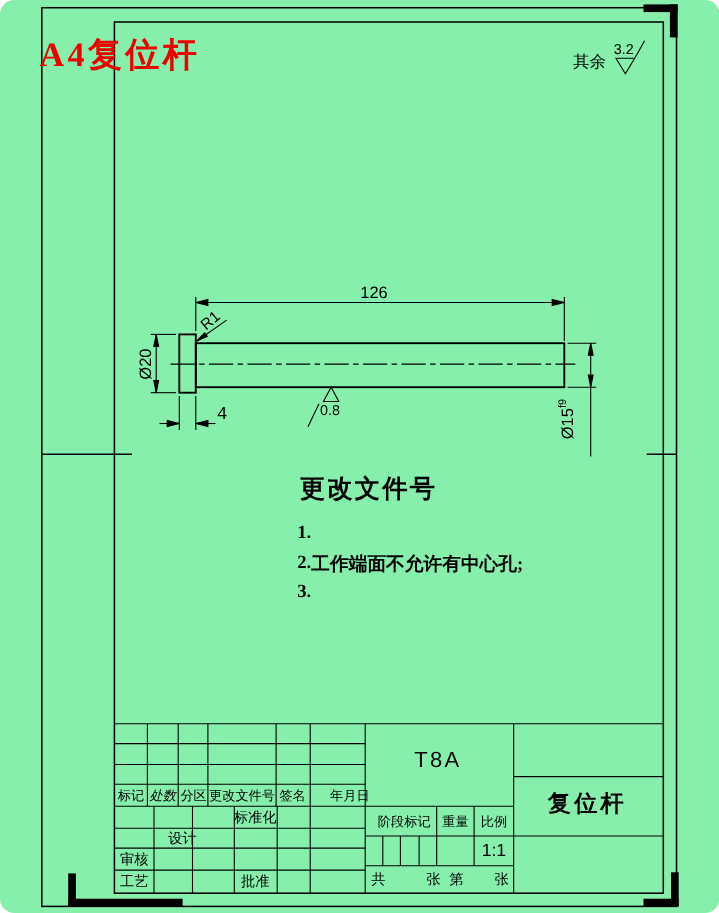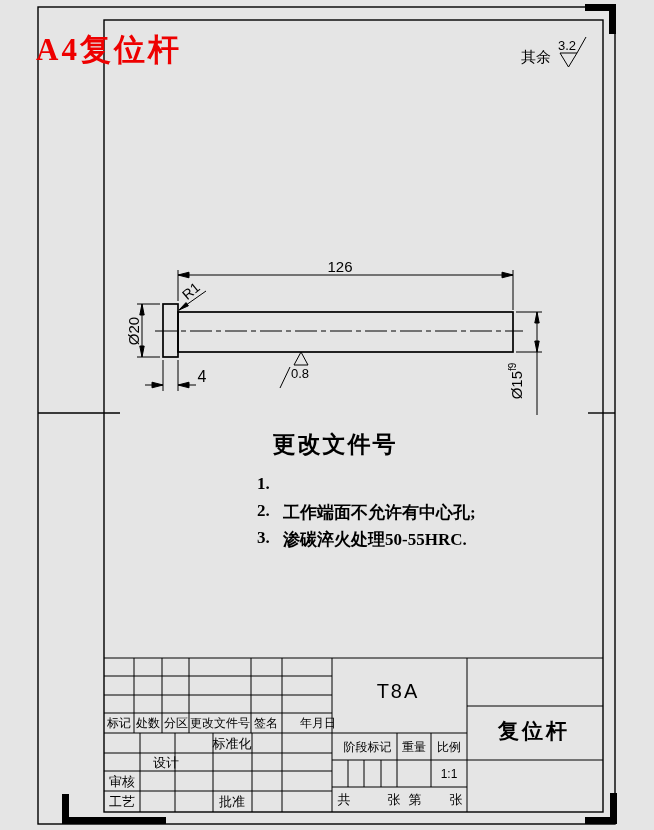--- a/index.html
+++ b/index.html
@@ -1,41 +1,41 @@
 <!DOCTYPE html>
 <html><head>
 <meta charset="utf-8">
 <style>
   html,body{margin:0;padding:0;background:#ffffff;}
-  #page{position:relative;width:654px;height:830px;background:#e5e5e5;overflow:hidden;
-        font-family:"Liberation Serif","DejaVu Serif",serif;color:#000;}
+  #page{position:relative;width:654px;height:830px;background:#86efac;overflow:hidden;
+        font-family:"Liberation Serif","DejaVu Serif",serif;color:#000;border-radius:13px;}
   svg{position:absolute;left:0;top:0;}
   .t{position:absolute;white-space:nowrap;color:#000;line-height:1;}
   .ctr{transform:translate(-50%,-50%);}
   .rot90{transform:translate(-50%,-50%) rotate(-90deg);}
   .dim{font-family:"Liberation Sans","DejaVu Sans",sans-serif;}
-  .cjk{font-family:"Liberation Serif","DejaVu Serif",serif;}
+  .cjk{font-family:"Liberation Serif","DejaVu Serif",serif;text-align:right;}
   .red-title{left:36px;top:34px;font-size:31px;color:#ee0000;letter-spacing:3px;font-weight:bold;}
   .qiyu{left:536px;top:57px;font-size:15px;}
   .r32{left:567px;top:45px;font-size:13px;}
   .d126{left:340px;top:266px;font-size:15px;}
   .dR1{left:191px;top:291px;font-size:14px;transform:translate(-50%,-50%) rotate(-40deg);}
   .d20{left:133px;top:331px;font-size:15px;}
   .d4{left:202px;top:377px;font-size:16px;}
   .d08{left:300px;top:373px;font-size:13px;}
   .d15{left:516px;top:381px;font-size:15px;}
   .d15 sup{font-size:10px;}
   .tr-title{left:335px;top:444px;font-size:23px;letter-spacing:2px;font-weight:bold;}
   .tr-item{position:absolute;left:257px;font-size:17px;font-weight:bold;display:flex;}
   .tr-item .no{width:26px;}
   .lbl{font-size:12px;}
   .lbl13{font-size:13px;}
   .t8a{left:398px;top:691px;font-size:20px;letter-spacing:2px;}
   .pname{left:534px;top:731px;font-size:21px;letter-spacing:3px;font-weight:bold;}
-  .scale{left:449px;top:774px;font-size:12px;text-align:center;}
+  .scale{left:449px;top:774px;font-size:16px;text-align:center;}
 </style>
 </head>
 <body>
 
 <div id="page">
 
   <svg width="654" height="830" viewBox="0 0 654 830">
 
     <g stroke="#000" stroke-width="1.4" fill="none">
       <rect x="38" y="7" width="577" height="817"></rect>
@@ -166,25 +166,24 @@
   <div class="t tr-title ctr cjk">更改文件号</div>
   <div class="tr-item cjk" style="top:474px;">
     <span class="no">1.</span>
   </div>
   <div class="tr-item cjk" style="top:501px;">
     <span class="no">2.</span>
     <span>工作端面不允许有中心孔;</span>
   </div>
   <div class="tr-item cjk" style="top:528px;">
     <span class="no">3.</span>
-    <span>渗碳淬火处理50-55HRC.</span>
   </div>
 
   <div class="t ctr lbl cjk" style="left:119px;top:723px;">标记</div>
-  <div class="t ctr lbl cjk" style="left:148px;top:723px;">处数</div>
+  <div class="t ctr lbl cjk" style="left:148px;top:723px;font-style:italic;">处数</div>
   <div class="t ctr lbl cjk" style="left:176px;top:723px;">分区</div>
   <div class="t ctr lbl cjk" style="left:220px;top:723px;">更改文件号</div>
   <div class="t ctr lbl cjk" style="left:266px;top:723px;">签名</div>
   <div class="t ctr lbl cjk" style="left:318px;top:723px;">年月日</div>
 
   <div class="t ctr lbl13 cjk" style="left:122px;top:762px;margin-left:44px;">设计</div>
   <div class="t ctr lbl13 cjk" style="left:232px;top:743px;">标准化</div>
   <div class="t ctr lbl13 cjk" style="left:122px;top:781px;">审核</div>
   <div class="t ctr lbl13 cjk" style="left:122px;top:801px;">工艺</div>
   <div class="t ctr lbl13 cjk" style="left:232px;top:801px;">批准</div>

